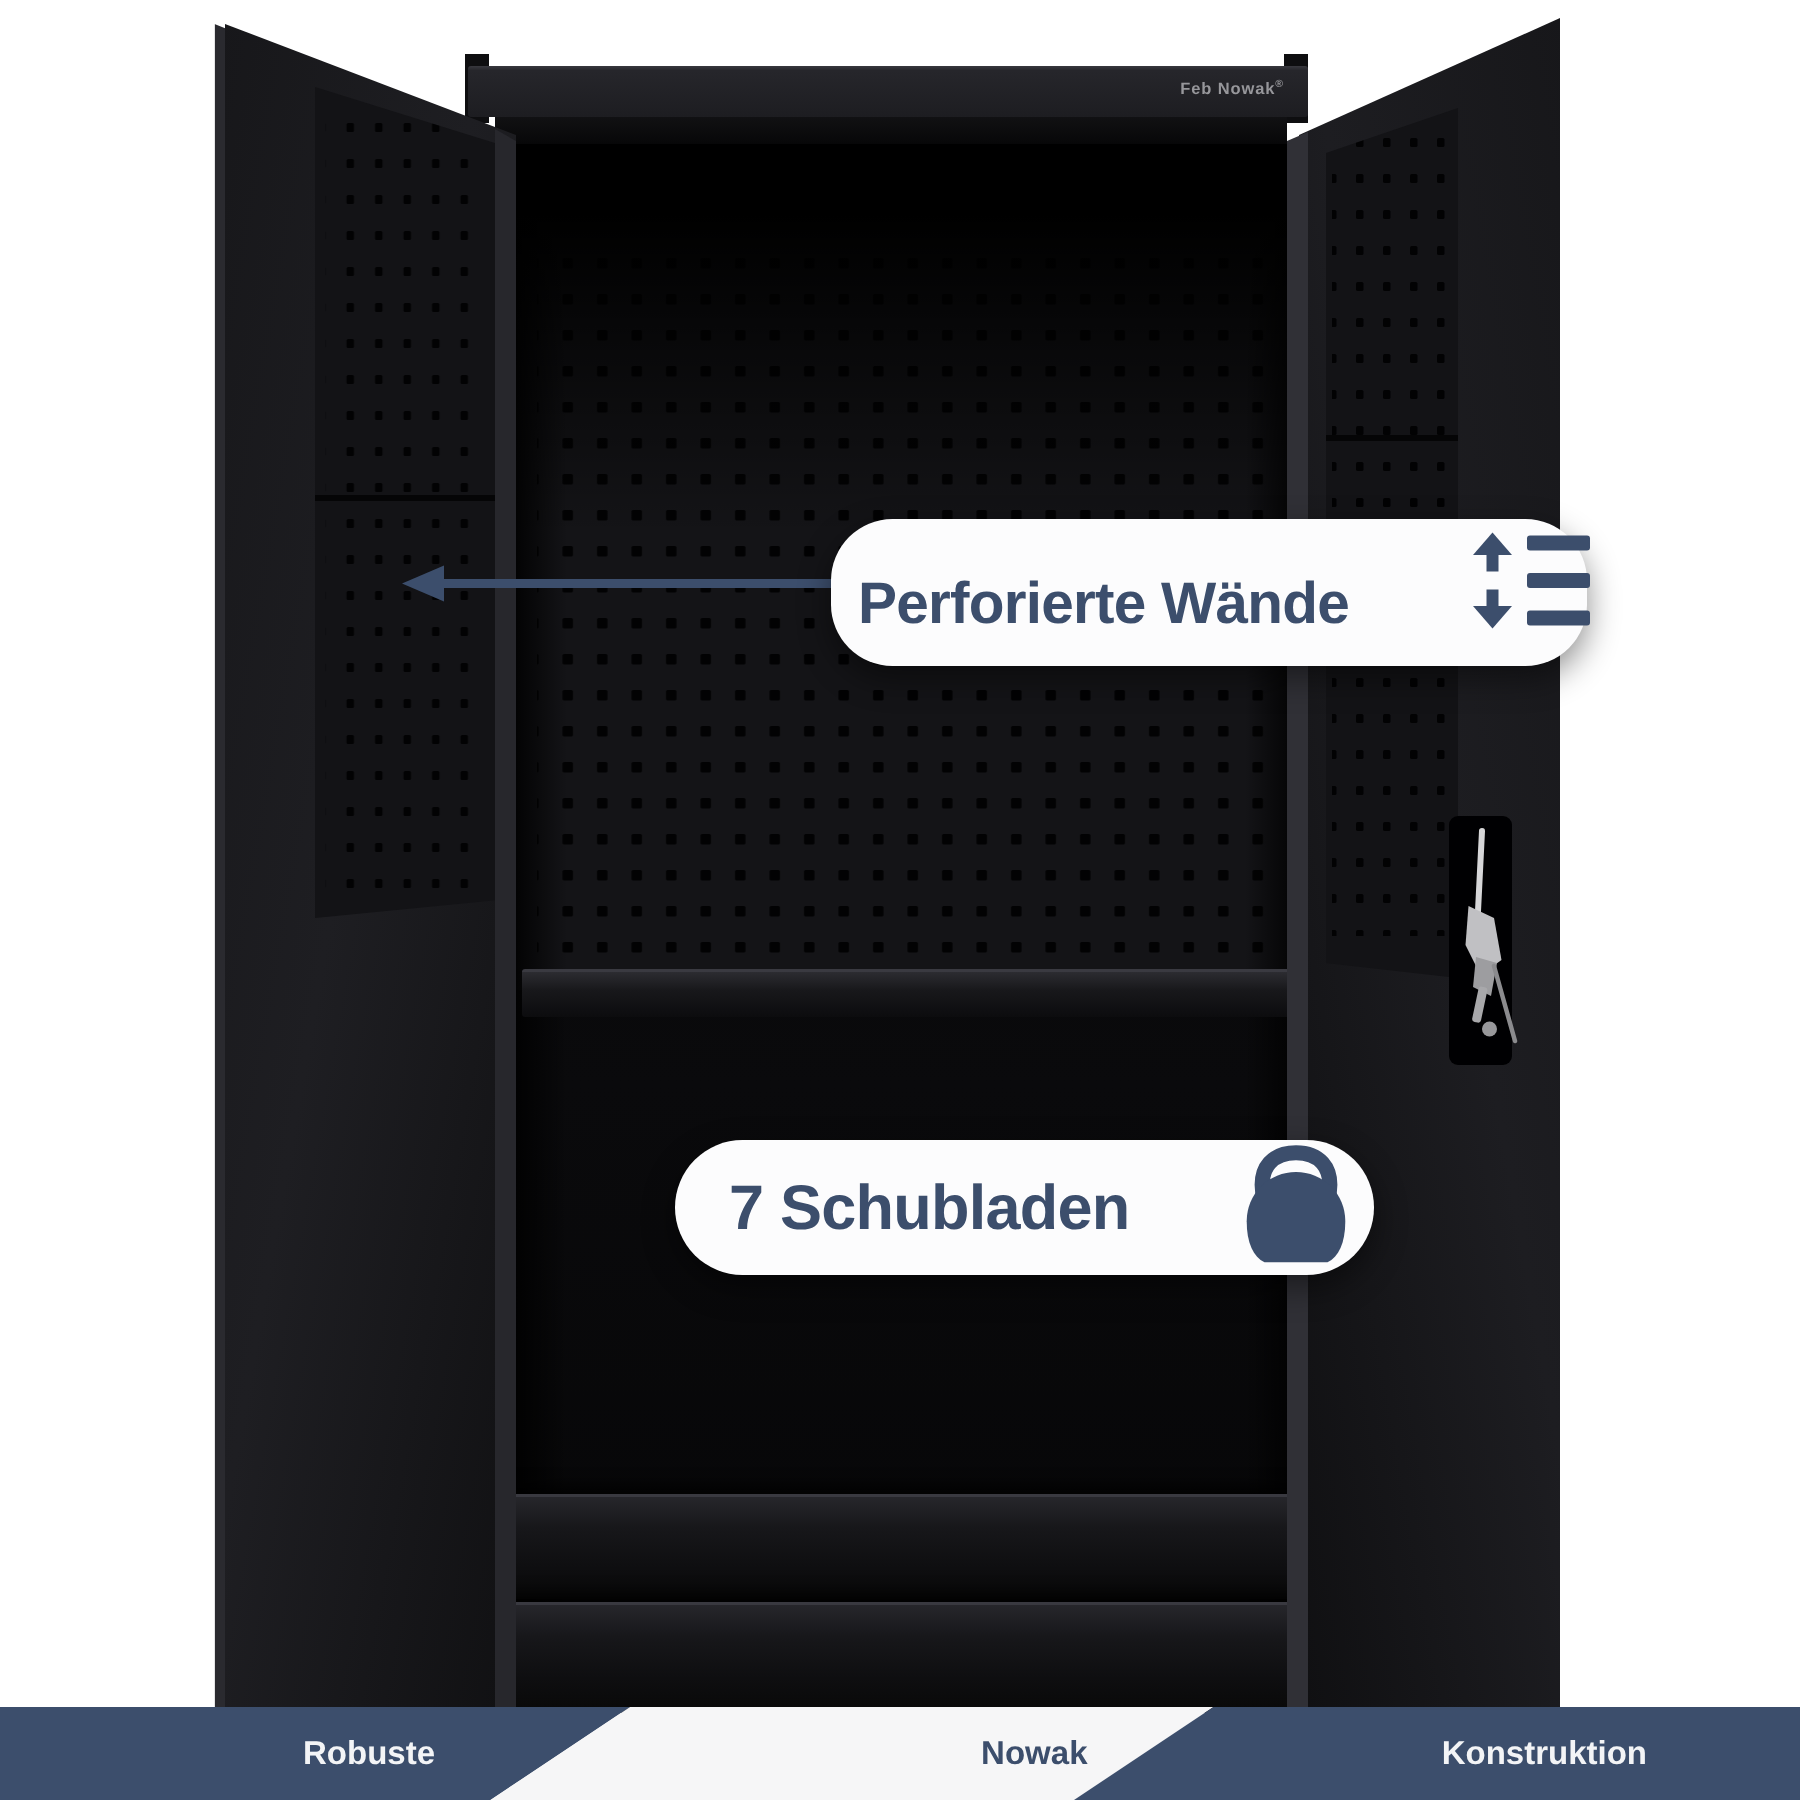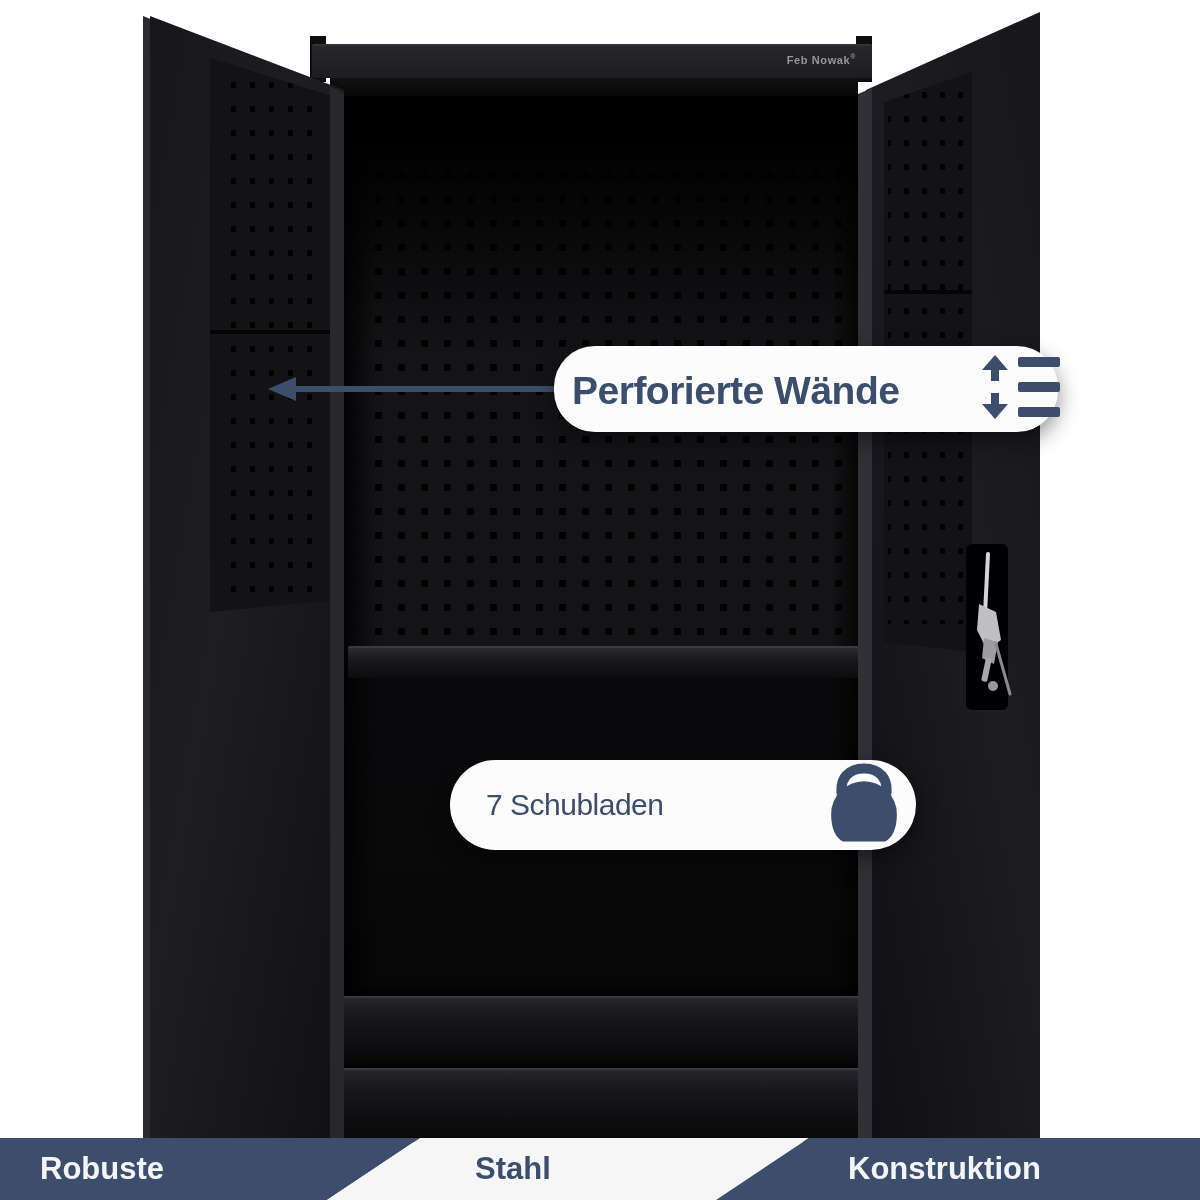--- a/index.html
+++ b/index.html
@@ -64,42 +64,42 @@
   .door-right-inner{left:858px;top:88px;width:14px;height:1056px;
     clip-path:polygon(14px 0,0 6px,0 1050px,14px 1056px);background:#303036;}
   .panel-right{left:880px;top:60px;width:95px;height:600px;
     clip-path:polygon(4px 42px,92px 12px,92px 592px,4px 582px);}
   .lock{left:964px;top:542px;width:52px;height:176px;z-index:6;}
 
   
   .pill{z-index:8;background:var(--pill-bg,#fcfcfd);display:flex;align-items:center;
     box-shadow:0 8px 22px rgba(0,0,0,.45);}
   .pill-walls{left:554px;top:346px;width:486px;height:82px;border-radius:41px;
-    padding:4px 0 0 18px;overflow:visible;}
+    padding:16px 0 0 18px;overflow:visible;}
   .pill-walls .label{font-size:39px;font-weight:bold;color:var(--accent,#3c4e6c);
     letter-spacing:-.5px;white-space:nowrap;}
   .icon-adjust{position:absolute;right:-6px;top:8px;}
   .pill-drawers{left:450px;top:760px;width:430px;height:90px;border-radius:45px;
     padding:0 0 0 36px;}
-  .pill-drawers .label{font-size:30px;font-weight:normal;color:var(--accent,#3c4e6c);
+  .pill-drawers .label{font-size:42px;font-weight:bold;color:var(--accent,#3c4e6c);
     letter-spacing:-.5px;white-space:nowrap;}
   .icon-kettlebell{position:absolute;right:10px;top:3px;}
   .callout-arrow{left:266px;top:374px;z-index:7;}
 
   
   .bottom-bar{left:0;bottom:0;width:1200px;height:62px;z-index:9;overflow:hidden;}
   .bar-seg{position:absolute;top:0;height:62px;transform:skewX(-56.31deg);
     transform-origin:0 0;}
   .seg-accent{background:var(--accent,#3c4e6c);}
   .seg-light{background:var(--bar-light,#f6f6f7);}
   .seg-1{left:-120px;width:540px;}
   .seg-2{left:420px;width:389px;}
   .seg-3{left:809px;width:520px;}
   .bar-label{position:absolute;top:0;height:62px;line-height:62px;z-index:10;
-    font-size:31px;font-weight:bold;text-align:left;}
+    font-size:22px;font-weight:bold;text-align:right;}
   .bar-label-1{left:40px;width:250px;color:var(--bar-text,#f3f4f6);}
   .bar-label-2{left:475px;width:250px;color:var(--accent,#3c4e6c);}
   .bar-label-3{left:848px;width:250px;color:var(--bar-text,#f3f4f6);}
 </style>
 </head>
 <body>
 
 <div class="stage">
 
   <div class="abs interior"></div>
@@ -193,17 +193,17 @@
       <path d="M-23,-4 C-30,-32 -14,-40 0,-40 C14,-40 30,-32 23,-4" fill="none" stroke="#3c4e6c" stroke-width="11" stroke-linecap="round"></path>
       <path d="M-36,10 a36,36 0 1,1 72,0 c0,16 -5,26 -13,30 h-46 c-8,-4 -13,-14 -13,-30 z" fill="#3c4e6c"></path>
     </svg>
   </div>
 
   <div class="abs bottom-bar">
     <div class="bar-seg seg-accent seg-1"></div>
     <div class="bar-seg seg-light  seg-2"></div>
     <div class="bar-seg seg-accent seg-3"></div>
     <div class="bar-label bar-label-1">Robuste</div>
-    <div class="bar-label bar-label-2">Stahl</div>
+    <div class="bar-label bar-label-2">Nowak</div>
     <div class="bar-label bar-label-3">Konstruktion</div>
   </div>
 
 </div>
 
 </body></html>

